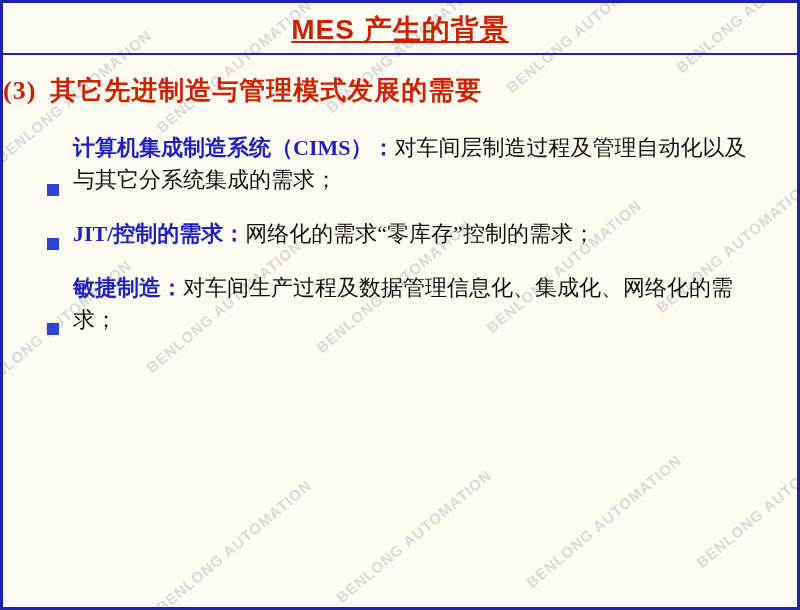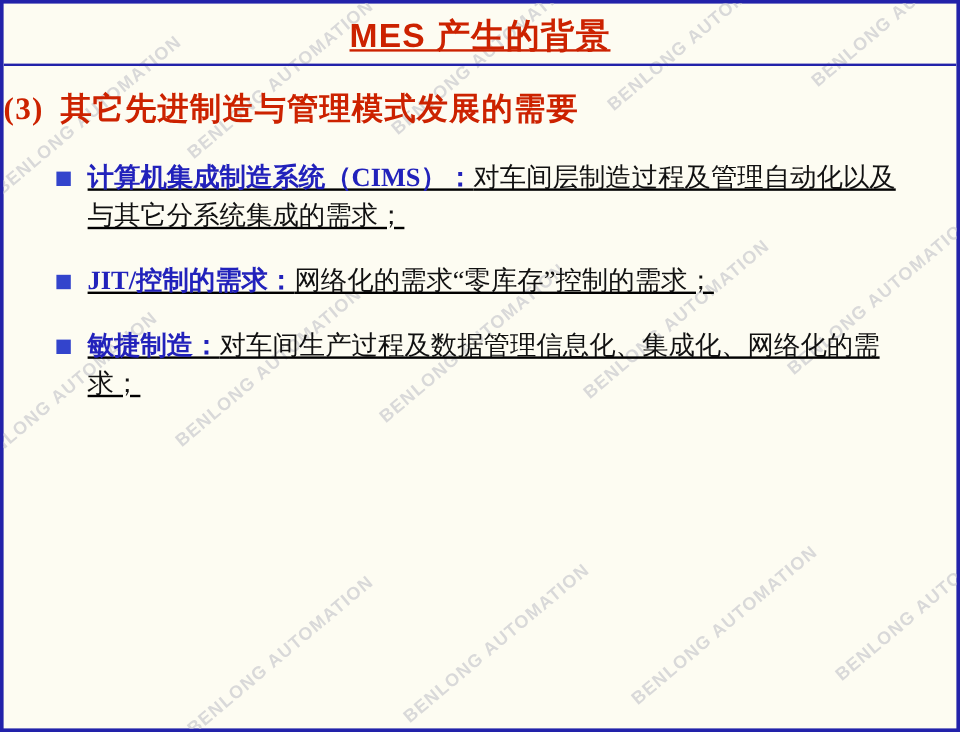--- a/index.html
+++ b/index.html
@@ -77,23 +77,22 @@
   }
   .subtitle .num {
     margin-right: 14px;
   }
   .bullets {
     margin: 18px 0 0 0;
     padding: 0 42px 0 44px;
   }
   .bullet-row {
     display: flex;
-    align-items: flex-start;
+    align-items: flex-end;
     margin-bottom: 22px;
-    text-decoration: underline;
   }
   .bullet-marker {
     flex: 0 0 auto;
     width: 12px;
     height: 12px;
     background: #3344cc;
     margin: 11px 14px 0 0;
   }
   .bullet-text {
     flex: 1 1 auto;

